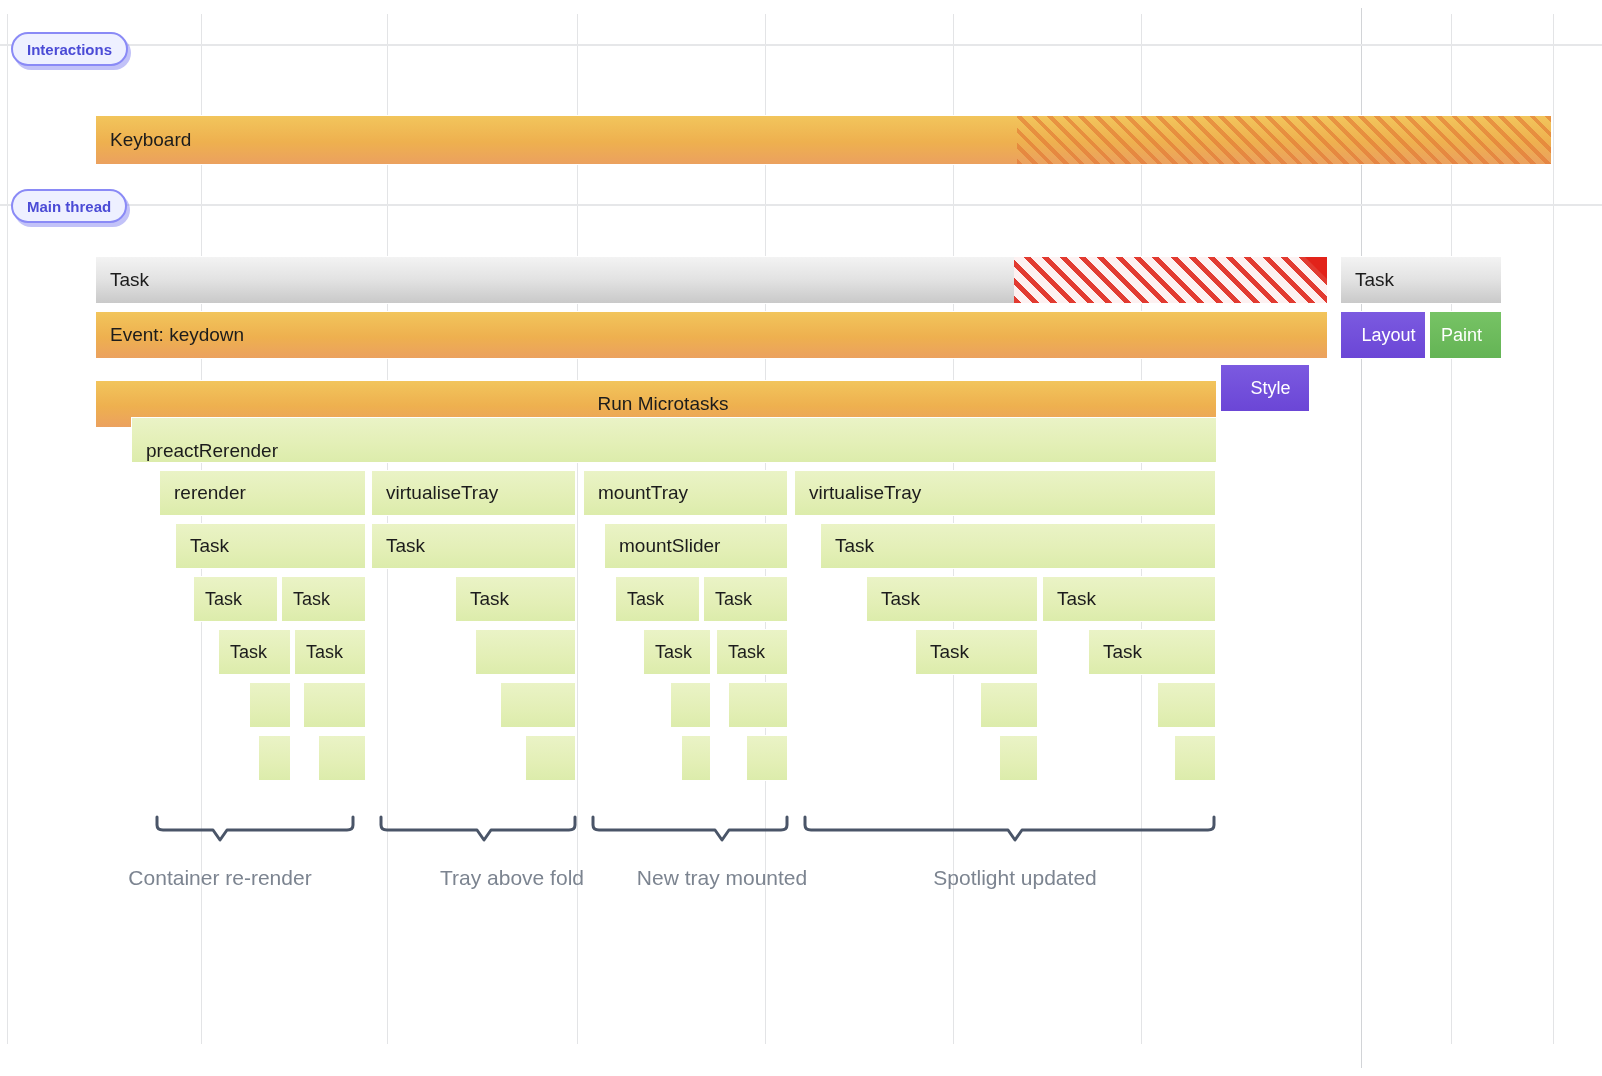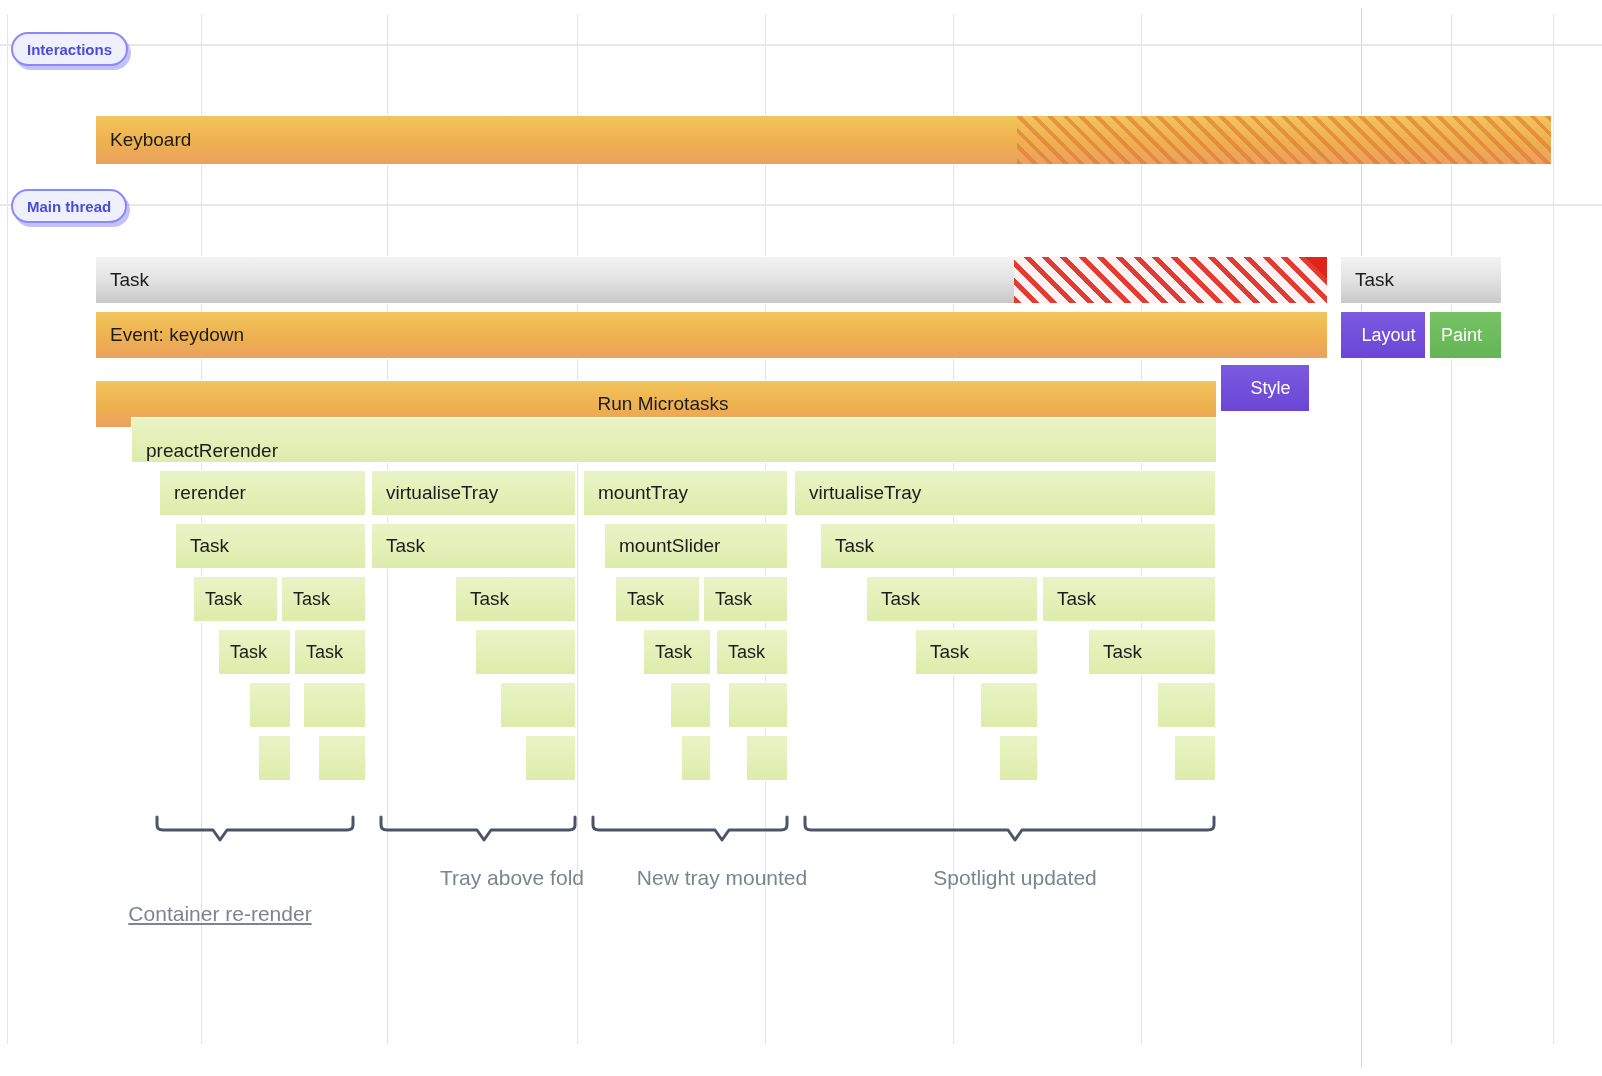--- a/index.html
+++ b/index.html
@@ -240,21 +240,21 @@
       <div class="bar b-green small" style="left: 681px; top: 735px; width: 30px; height: 46px;"></div>
       <div class="bar b-green small" style="left: 746px; top: 735px; width: 42px; height: 46px;"></div>
       <div class="bar b-green small" style="left: 999px; top: 735px; width: 39px; height: 46px;"></div>
       <div class="bar b-green small" style="left: 1174px; top: 735px; width: 42px; height: 46px;"></div>
     </div>
 
   <div id="annotlayer">
       <svg class="bracketsvg" width="200" height="28" style="left: 155px; top: 815px;">
         <path d="M 2,2 L 2,10 Q 2,15 8,15 L 58,15 L 65,25 L 72,15 L 192,15 Q 198,15 198,10 L 198,2" fill="none" stroke="#4a5568" stroke-width="3" stroke-linecap="round" stroke-linejoin="round"></path>
       </svg>
-      <div class="annot" style="left: 220px; top: 902px; text-decoration: underline;">Container re-render</div>
+      <div class="annot" style="left: 220px; top: 866px;">Container re-render</div>
       <svg class="bracketsvg" width="198" height="28" style="left: 379px; top: 815px;">
         <path d="M 2,2 L 2,10 Q 2,15 8,15 L 98,15 L 105,25 L 112,15 L 190,15 Q 196,15 196,10 L 196,2" fill="none" stroke="#4a5568" stroke-width="3" stroke-linecap="round" stroke-linejoin="round"></path>
       </svg>
       <div class="annot" style="left: 484px; top: 866px; margin-left: 28px;">Tray above fold</div>
       <svg class="bracketsvg" width="198" height="28" style="left: 591px; top: 815px;">
         <path d="M 2,2 L 2,10 Q 2,15 8,15 L 124,15 L 131,25 L 138,15 L 190,15 Q 196,15 196,10 L 196,2" fill="none" stroke="#4a5568" stroke-width="3" stroke-linecap="round" stroke-linejoin="round"></path>
       </svg>
       <div class="annot" style="left: 722px; top: 866px;">New tray mounted</div>
       <svg class="bracketsvg" width="413" height="28" style="left: 803px; top: 815px;">
         <path d="M 2,2 L 2,10 Q 2,15 8,15 L 205,15 L 212,25 L 219,15 L 405,15 Q 411,15 411,10 L 411,2" fill="none" stroke="#4a5568" stroke-width="3" stroke-linecap="round" stroke-linejoin="round"></path>

